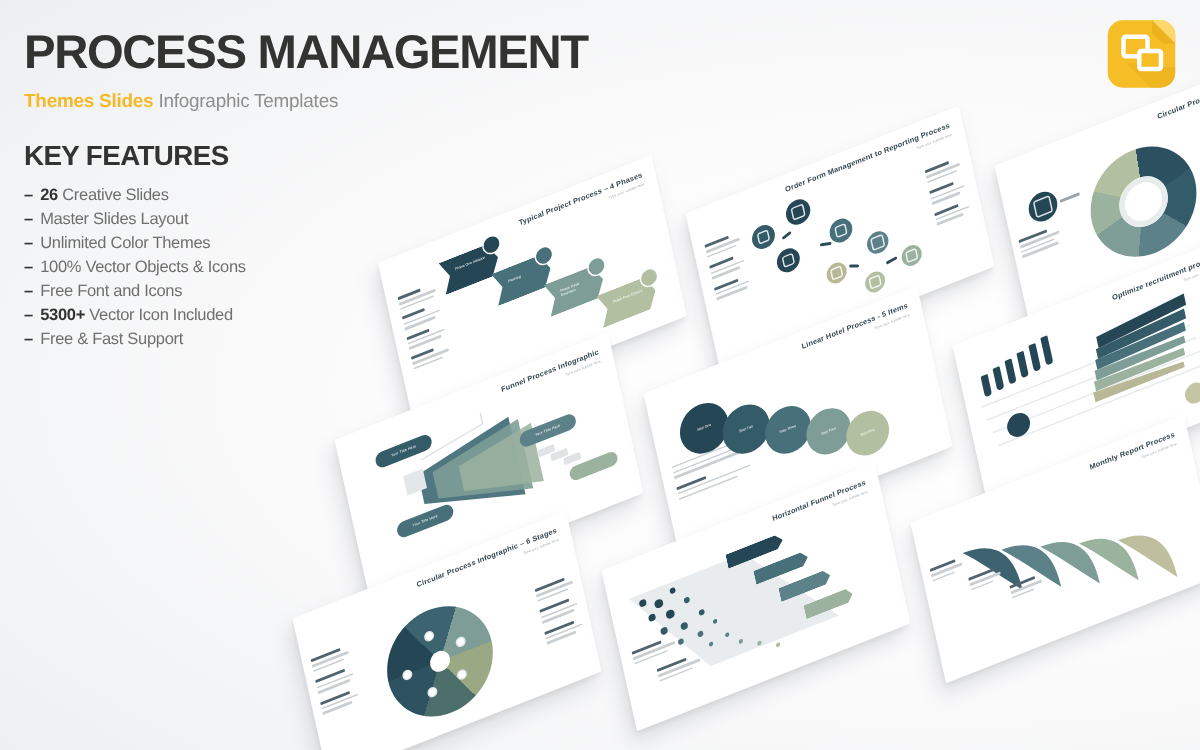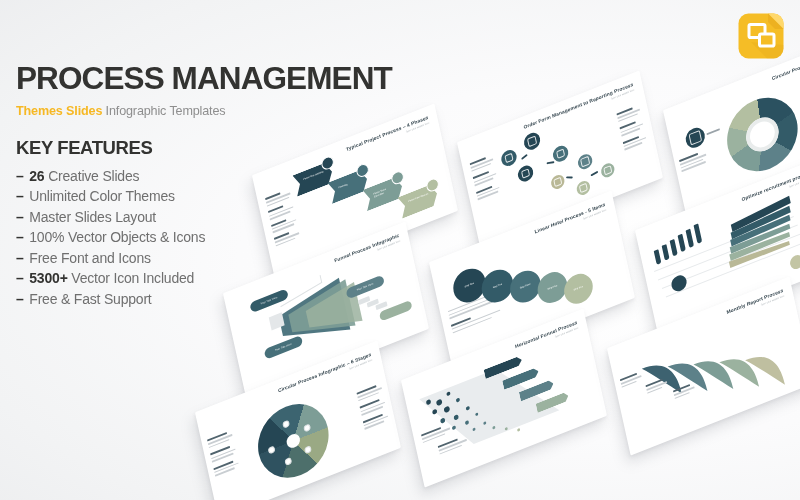--- a/index.html
+++ b/index.html
@@ -16,21 +16,20 @@
       #fafafa;
     overflow: hidden;
   }
 
   
   #left-col {
     position: absolute;
     left: 16px; top: 18px;
     width: 270px;
     z-index: 40;
-    margin-top: 44px;
   }
   #main-title {
     font-size: 31.5px;
     font-weight: 700;
     letter-spacing: -0.9px;
     color: #333331;
     line-height: 1.04;
     white-space: nowrap;
   }
   #subtitle {
@@ -44,21 +43,21 @@
 
   #features-heading {
     margin-top: 19px;
     font-size: 18.5px;
     font-weight: 700;
     color: #333331;
     letter-spacing: -0.4px;
   }
   #features-list { margin-top: 7px; list-style: none; }
   #features-list li {
-    font-size: 14px;
+    font-size: 11px;
     color: #6f6f6f;
     line-height: 1.465;
     white-space: nowrap;
     letter-spacing: -0.2px;
   }
   #features-list li .dash {
     color: #333331; font-weight: 700; margin-right: 2px;
   }
   #features-list li .em { color: #333331; font-weight: 700; }
 
@@ -529,22 +528,22 @@
 
   <div id="left-col">
     <h1 id="main-title">PROCESS MANAGEMENT</h1>
     <div id="subtitle">
       <span class="brand">Themes Slides</span><span> Infographic Templates</span>
     </div>
 
     <h2 id="features-heading">KEY FEATURES</h2>
     <ul id="features-list">
         <li><span class="dash">–</span><span class="em"> 26</span> Creative Slides</li>
+        <li><span class="dash">–</span> Master Slides Layout</li>
         <li><span class="dash">–</span> Unlimited Color Themes</li>
-        <li><span class="dash">–</span> Master Slides Layout</li>
         <li><span class="dash">–</span> 100% Vector Objects &amp; Icons</li>
         <li><span class="dash">–</span> Free Font and Icons</li>
         <li><span class="dash">–</span><span class="em"> 5300+</span> Vector Icon Included</li>
         <li><span class="dash">–</span> Free &amp; Fast Support</li>
       </ul>
   </div>
 
   <div id="slides-badge">
     <svg width="48" height="48" viewBox="0 0 48 48">
       <defs>

